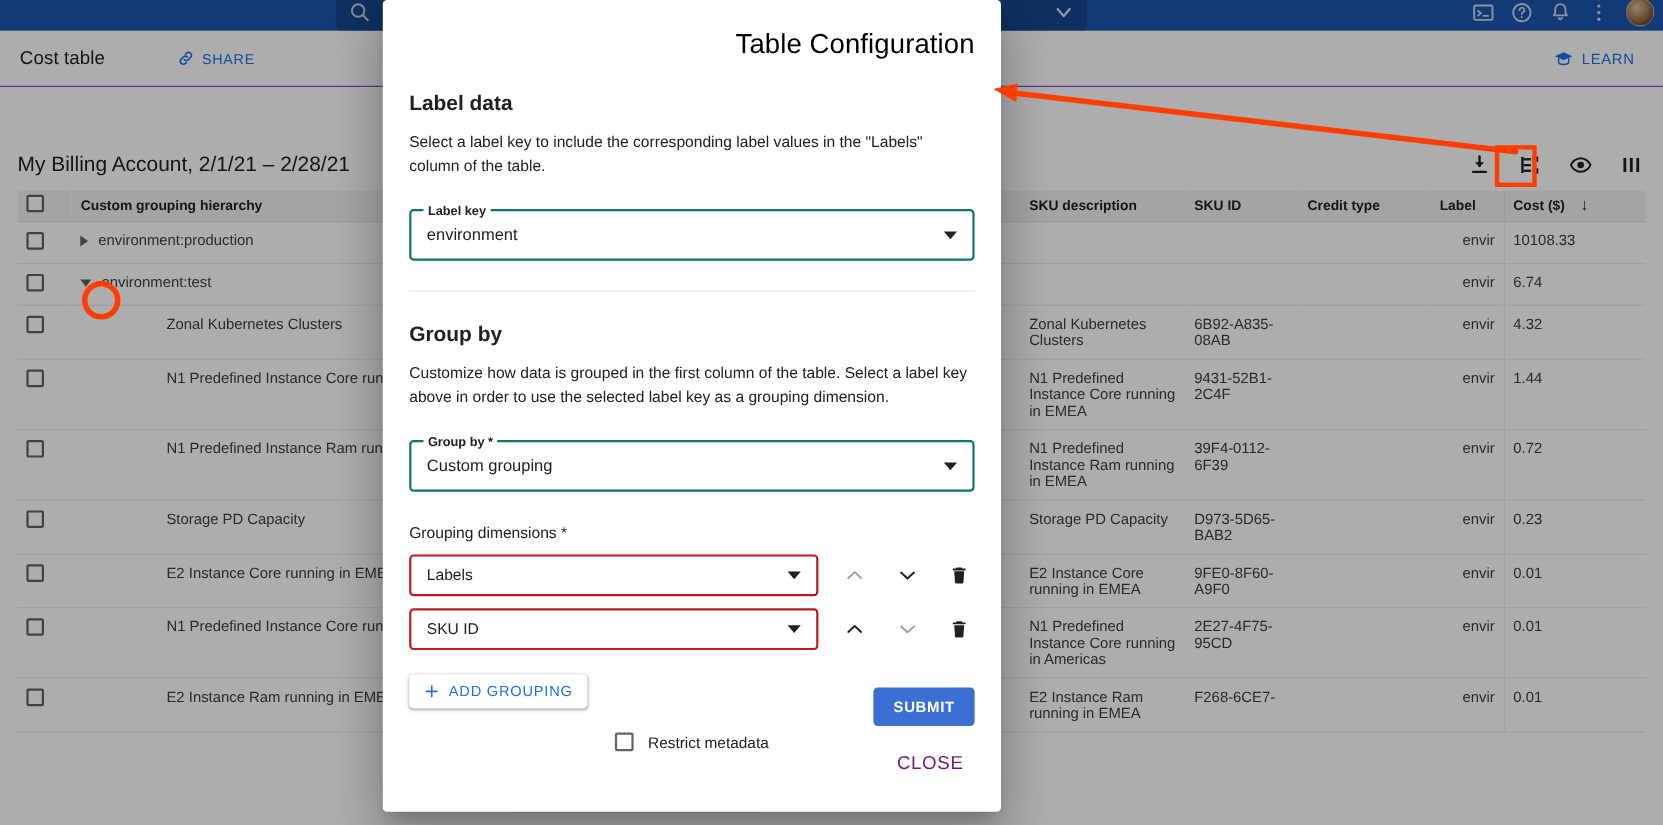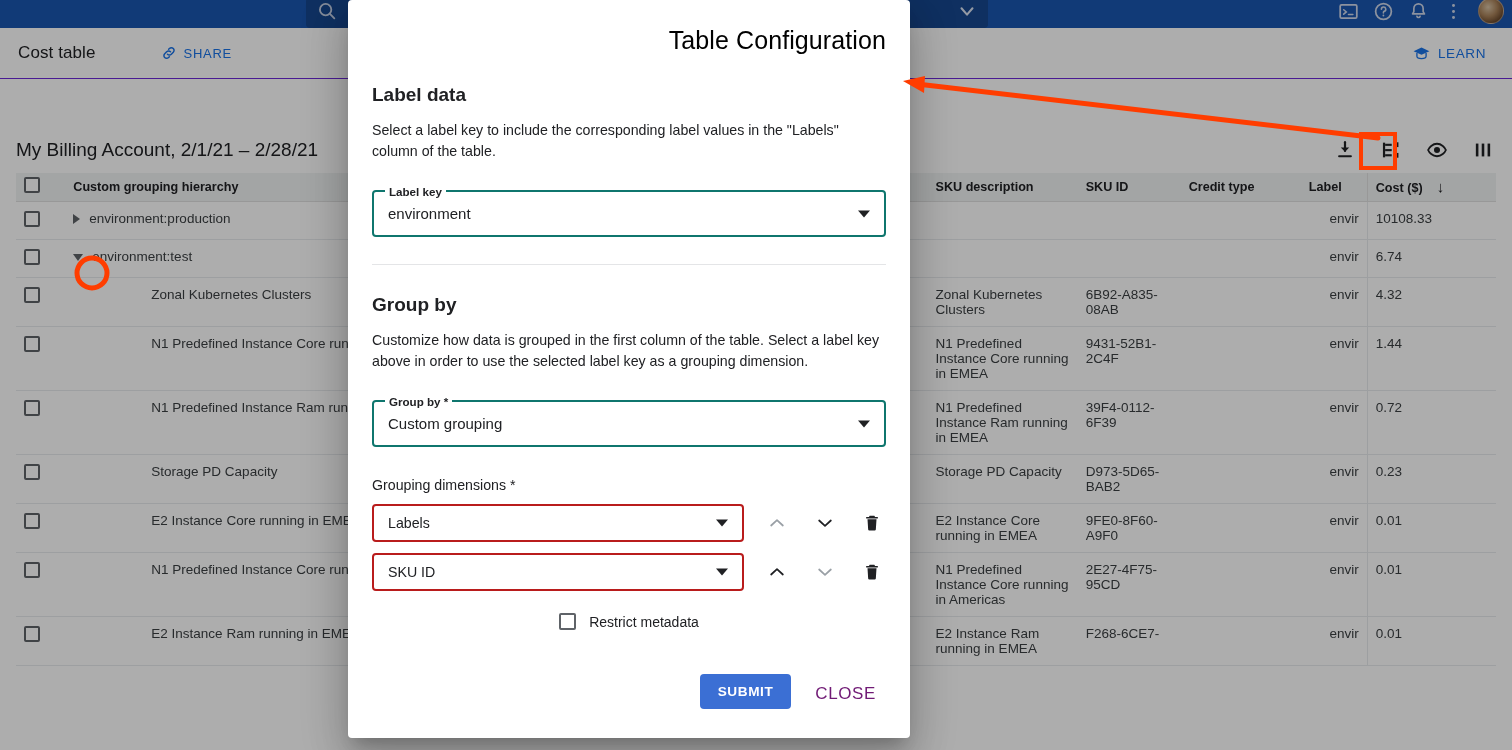--- a/index.html
+++ b/index.html
@@ -255,21 +255,21 @@
     display: flex; align-items: center; gap: 13px;
     font-size: 14px; color: #202124; justify-content: center;
   }
   .restrict .cb2 {
     width: 17px; height: 17px;
     border: 2px solid #5f6368; border-radius: 2px; background: #fff;
     cursor: pointer;
   }
   .modal-actions {
     position: absolute; right: 24px; bottom: 24px;
-    display: flex; align-items: flex-start; gap: 14px;
+    display: flex; align-items: flex-end; gap: 14px; flex-direction: column;
   }
   .btn-submit {
     background: #3b6fd4; color: #fff; border: none; border-radius: 4px;
     font-size: 13.6px; font-weight: 600; letter-spacing: .6px;
     padding: 10px 18px; cursor: pointer;
   }
   .btn-close {
     background: none; border: none; color: #701a75;
     font-size: 17px; font-weight: 400; letter-spacing: .6px;
     padding: 10px 10px; cursor: pointer;
@@ -602,20 +602,27 @@
             </svg>
           </button>
           <button class="iconbtn">
             <svg viewBox="0 0 24 24">
               <path d="M9.2 3.4h5.6l.9 1.3H19v2H5v-2h3.3zM6.6 7.6h10.8l-.8 12.1a1.4 1.4 0 0 1-1.4 1.3H8.8a1.4 1.4 0 0 1-1.4-1.3z" fill="#202124"></path>
             </svg>
           </button>
         </div>
       </div>
 
+    <button class="addgrouping">
+      <svg width="15" height="15" viewBox="0 0 24 24">
+        <line x1="12" y1="4.4" x2="12" y2="19.6" stroke="currentColor" stroke-width="2.4" stroke-linecap="round"></line>
+        <line x1="4.4" y1="12" x2="19.6" y2="12" stroke="currentColor" stroke-width="2.4" stroke-linecap="round"></line>
+      </svg>
+      <span>ADD GROUPING</span>
+    </button>
 
     <div class="restrict">
       <span class="cb2"></span>
       <span>Restrict metadata</span>
     </div>
 
     <div class="modal-actions">
       <button class="btn-submit">SUBMIT</button>
       <button class="btn-close">CLOSE</button>
     </div>

